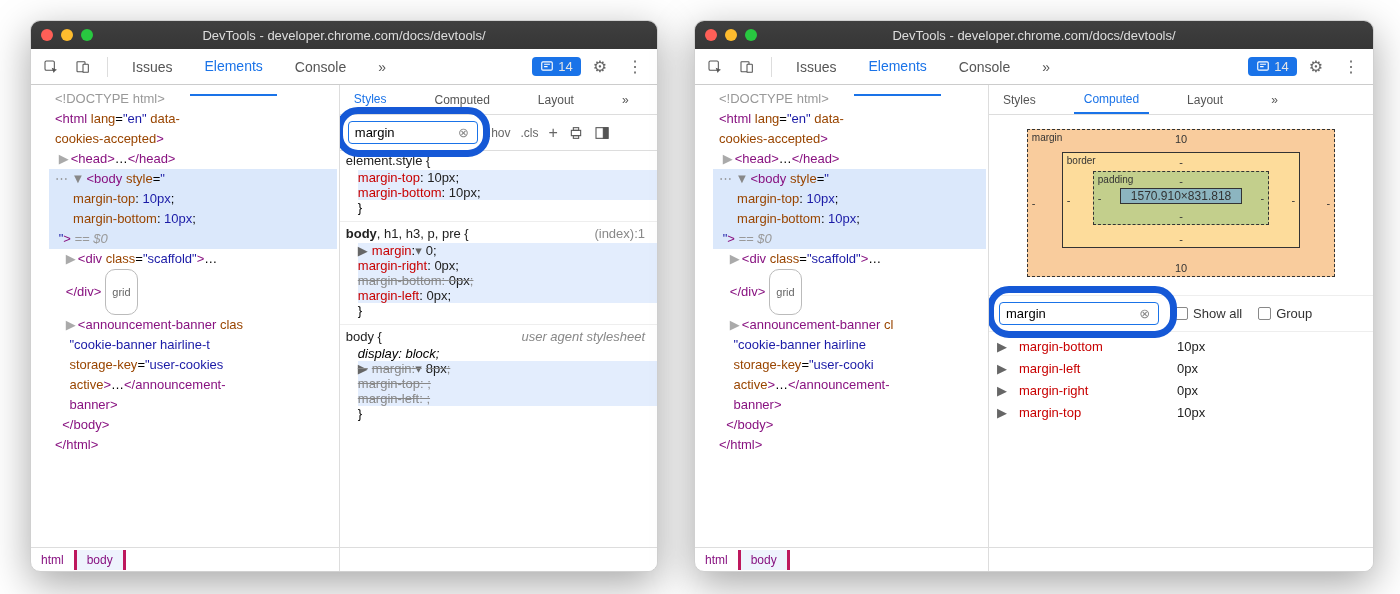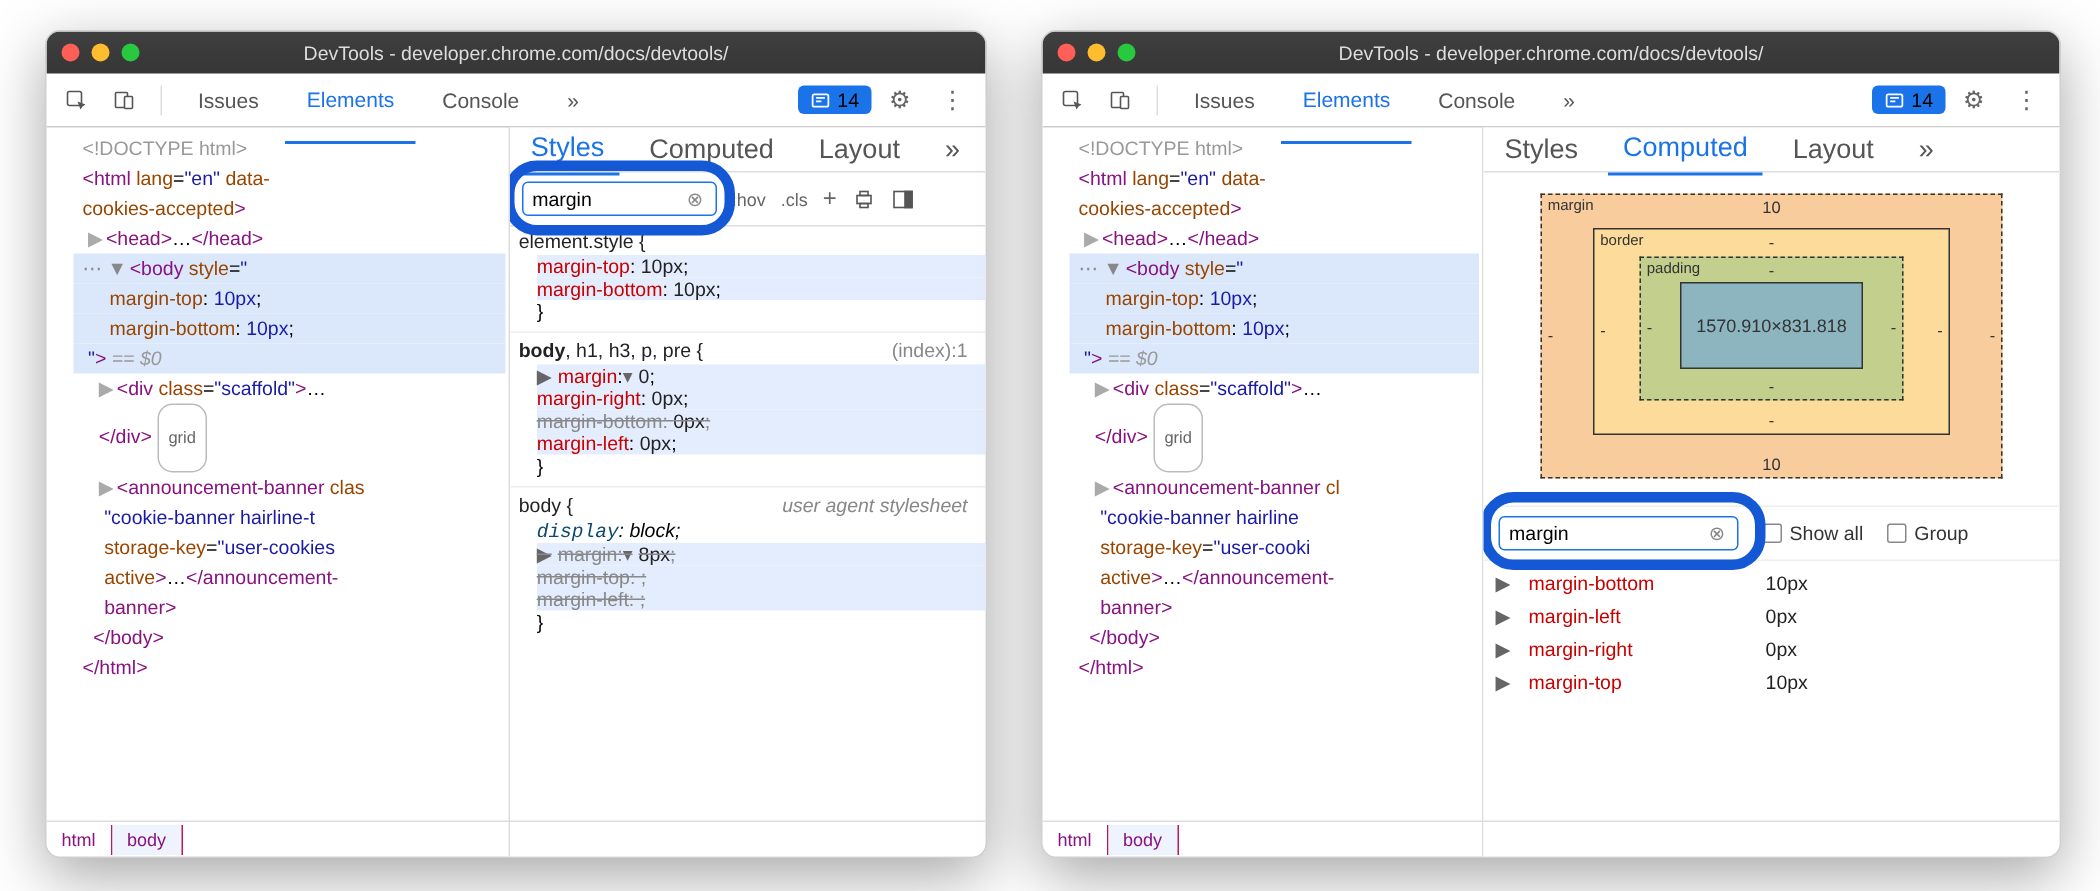--- a/index.html
+++ b/index.html
@@ -35,31 +35,31 @@
     font-size: 14px;
     color: #333;
     gap: 4px;
   }
   .toolbar .iconbtn { padding:4px 6px; display:flex; align-items:center; color:#555;}
   .toolbar .sep { width:1px; height:20px; background:#ddd; margin:0 6px;}
   .toolbar .tab { padding: 20px 14px; color:#555; cursor:pointer;}
   .toolbar .tab.active { color:#1a73e8; border-bottom:2px solid #1a73e8; font-weight:500;}
   .toolbar .spacer{flex:1;}
   .badge {
-    display:flex; align-items:flex-end; gap:4px;
-    background:#1a73e8; color:#000000; border-radius:4px;
+    display:flex; align-items:flex-start; gap:4px;
+    background:#1a73e8; color:#e5e5e5; border-radius:4px;
     padding:2px 8px; font-size:13px;
   }
   .gear, .kebab { padding:5px 8px; color:#666; font-size:16px;}
 
   .split { display:flex; height: calc(100% - 64px); margin-left: 16px; }
   .dom-pane { width: 48%; border-right:1px solid #ddd; overflow:hidden; font-family: Menlo, Consolas, monospace; font-size:13px; line-height:20px; padding:4px 2px; position:relative; }
   .side-pane { flex:1; overflow:hidden; font-family: Menlo, Consolas, monospace; font-size:13px; position:relative; background:#fff; }
 
-  .subtabs { height:30px; display:flex; align-items:center; border-bottom:1px solid #ddd; padding:0 4px; font-size:18px; gap:10px; color:#555; font-family:-apple-system, Arial, sans-serif;}
+  .subtabs { height:30px; display:flex; align-items:center; border-bottom:1px solid #ddd; padding:0 4px; font-size:12px; gap:28px; color:#555; font-family:-apple-system, Arial, sans-serif;}
   .subtabs .stab { padding:6px 10px; cursor:pointer;}
   .subtabs .stab.active { color:#1a73e8; border-bottom:2px solid #1a73e8;}
 
   .filterbar { display:flex; align-items:center; gap:10px; padding:6px 8px; border-bottom:1px solid #ddd; font-size:12px; color:#666; font-family:-apple-system, Arial, sans-serif; position:relative;}
   .filterbox {
     display:flex; align-items:center;
     border:1px solid #1a73e8;
     border-radius:4px;
     padding:3px 6px;
     width:130px;
@@ -94,29 +94,29 @@
   .rule-body{padding:2px 0 6px 18px;border-bottom:1px solid #eee;margin-bottom:4px;}
   .prop{color:#c80000;}
   .valp{color:#222;}
   .over{text-decoration:line-through; color:#888;}
   .over .prop{color:#888;}
   .hl{background:#e3edfd;}
   .tri{color:#666;margin-right:4px;}
 
   
   .crumb{position:absolute;bottom:0;left:0;right:0;height:24px;border-top:1px solid #ddd;display:flex;align-items:center;font-size:12px;color:#881280;font-family:Menlo,Consolas,monospace;}
-  .crumb span{padding:3px 10px;border-right:1px solid #be185d;}
+  .crumb span{padding:3px 10px;border-right:3px solid #be185d;}
   .crumb span.sel{background:#eef3fd;}
 
   
   .boxmodel-wrap{display:flex;justify-content:center;padding:14px 8px 18px;}
   .bm-margin{background:#f9cc9d;border:1px dashed #333;padding:22px 34px 28px;position:relative;font-size:11px;color:#333;}
   .bm-border{background:#fddc9b;border:1px solid #333;padding:18px 30px 22px;position:relative;}
   .bm-padding{background:#c3cf8c;border:1px dashed #333;padding:16px 26px 20px;position:relative;}
-  .bm-content{background:#8cb5c0;border:1px solid #333;padding:21px 10px;font-size:12px;text-align:center;}
+  .bm-content{background:#8cb5c0;border:1px solid #333;padding:0 10px;font-size:12px;text-align:center;}
   .bm-label{position:absolute;top:2px;left:4px;font-size:10px;}
   .bm-t{position:absolute;top:3px;left:50%;transform:translateX(-50%);}
   .bm-b{position:absolute;bottom:2px;left:50%;transform:translateX(-50%);}
   .bm-l{position:absolute;left:4px;top:50%;transform:translateY(-50%);}
   .bm-r{position:absolute;right:4px;top:50%;transform:translateY(-50%);}
 
   .computed-filter{display:flex;align-items:center;gap:16px;padding:6px 10px;border-top:1px solid #eee;border-bottom:1px solid #eee;position:relative;font-family:-apple-system,Arial,sans-serif;font-size:13px;color:#333;}
   .computed-props{padding:4px 8px;}
   .computed-props .row{display:flex;gap:8px;line-height:22px;}
   .computed-props .row .p{color:#c80000;width:150px;}
@@ -227,21 +227,21 @@
         <div style="padding:0 6px;"><span class="rule-sel"><b>body</b>, h1, h3, p, pre {</span><span class="rule-src">(index):1</span></div>
         <div class="rule-body">
           <div class="hl"><span class="tri">▶</span><span class="prop">margin</span>:<span class="tri">▾</span><span class="valp">0</span>;</div>
           <div class="hl">  <span class="prop">margin-right</span>: <span class="valp">0px</span>;</div>
           <div class="hl over">  <span class="prop">margin-bottom</span>: <span class="valp">0px</span>;</div>
           <div class="hl">  <span class="prop">margin-left</span>: <span class="valp">0px</span>;</div>
           <div>}</div>
         </div>
         <div style="padding:0 6px;"><span class="rule-sel">body {</span><span class="rule-src" style="font-style:italic">user agent stylesheet</span></div>
         <div class="rule-body" style="border:none;">
-          <div><span style="font-style:italic;"><span class="prop" style="color:#0c4a6e;font-family:Liberation Mono, monospace;">display</span>: block;</span></div>
+          <div><span style="font-style:italic;"><span class="prop" style="color:#000000;">display</span>: block;</span></div>
           <div class="hl over"><span class="tri">▶</span><span class="prop">margin</span>:<span class="tri">▾</span><span class="valp">8px</span>;</div>
           <div class="hl over">  <span class="prop">margin-top</span>: ;</div>
           <div class="hl over">  <span class="prop">margin-left</span>: ;</div>
           <div>}</div>
         </div>
       </div>
     </div>
   </div>
 
   <div class="crumb">

